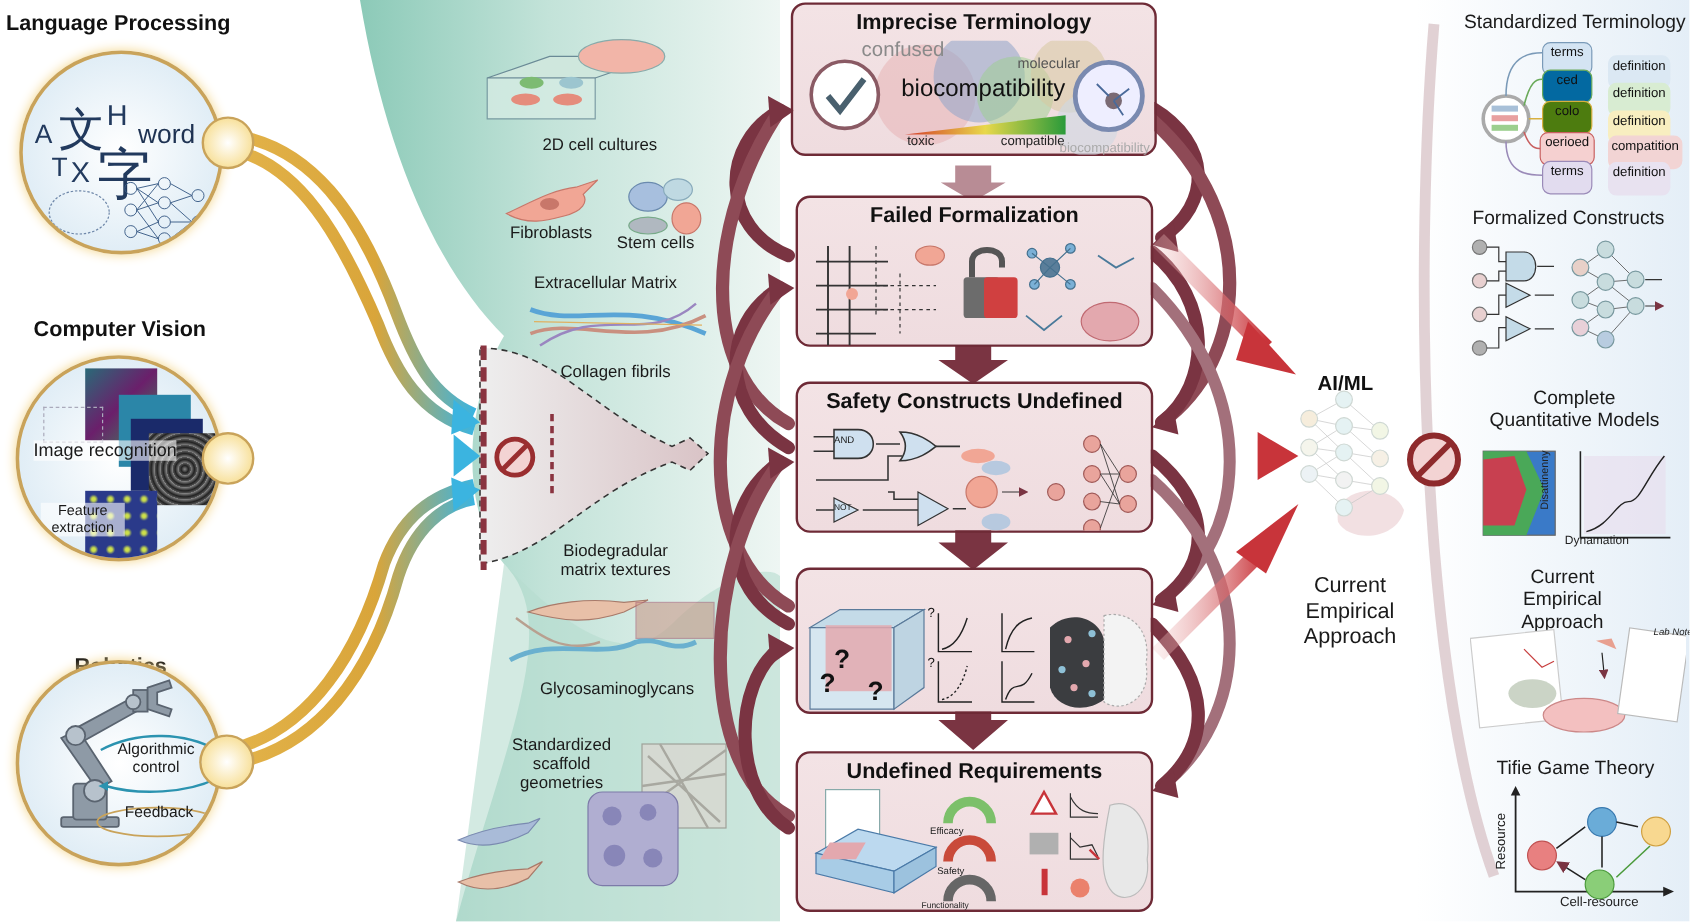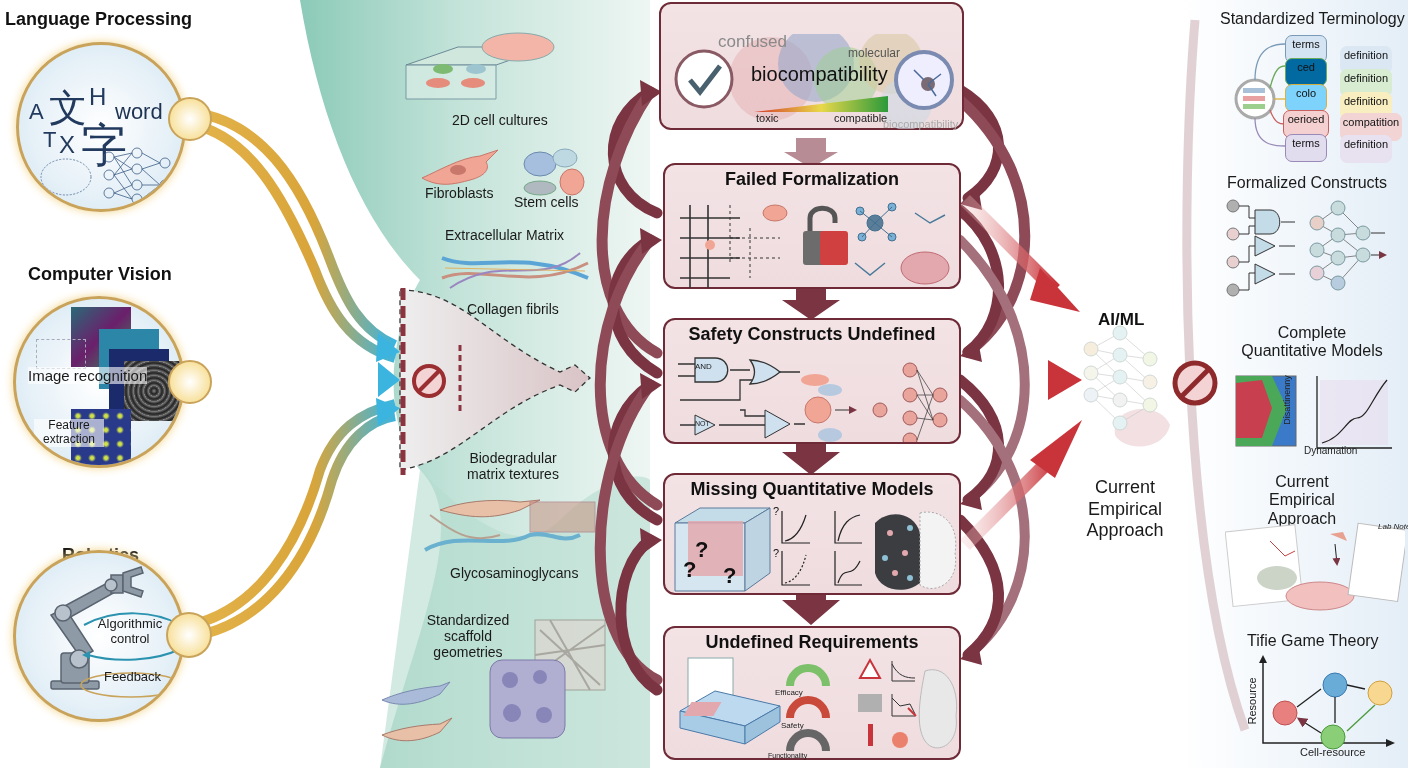--- a/index.html
+++ b/index.html
@@ -251,20 +251,21 @@
 
   <path d="M965,200 L1055,290" stroke="url(#redFade)" stroke-width="14"></path>
   <path d="M1040,268 L1080,312 L1030,300 Z" fill="#c8343a"></path>
   <path d="M965,380 L1055,380" stroke="url(#redFade)" stroke-width="16"></path>
   <path d="M1048,360 L1082,380 L1048,400 Z" fill="#c8343a"></path>
   <path d="M965,545 L1055,455" stroke="url(#redFade)" stroke-width="14"></path>
   <path d="M1030,460 L1082,420 L1055,478 Z" fill="#c8343a"></path>
 </svg>
 
 <div class="box" style="left:659px;top:2px;width:305px;height:128px">
+  <div class="box-title">Imprecise Terminology</div>
   <svg class="abs" style="left:5px;top:30px" width="295" height="95">
     <circle cx="105" cy="45" r="42" fill="#e7b7b9" opacity="0.6"></circle>
     <circle cx="150" cy="30" r="38" fill="#8fa4c9" opacity="0.55"></circle>
     <circle cx="180" cy="45" r="32" fill="#9ccf8e" opacity="0.5"></circle>
     <circle cx="225" cy="28" r="32" fill="#d7c9a0" opacity="0.55"></circle>
     <circle cx="240" cy="70" r="26" fill="#cfd8e3" opacity="0.6"></circle>
     <circle cx="38" cy="45" r="28" fill="#fff" stroke="#8a5a64" stroke-width="3"></circle>
     <path d="M24,46 L34,58 L54,32" stroke="#49606e" stroke-width="5" fill="none"></path>
     <circle cx="258" cy="46" r="28" fill="#eef" stroke="#7a8ab0" stroke-width="4"></circle>
     <circle cx="262" cy="50" r="7" fill="#7a6a74"></circle>
@@ -337,21 +338,20 @@
         <circle cx="270" cy="45" r="7"></circle>
         <circle cx="270" cy="70" r="7"></circle>
       </g>
     <path d="M247,20 L263,45 M247,45 L263,45 M247,45 L263,70 M247,68 L263,70 M247,90 L263,45 M247,20 L263,70" stroke="#333" stroke-width="0.7"></path>
   </svg>
   <div class="small" style="left:30px;top:42px;font-size:8px">AND</div>
   <div class="small" style="left:30px;top:100px;font-size:7px">NOT</div>
 </div>
 
 <div class="box" style="left:663px;top:473px;width:298px;height:122px">
-  <div class="box-title">Missing Quantitative Models</div>
   <svg class="abs" style="left:5px;top:28px" width="290" height="90">
     <path d="M5,20 L30,5 L100,5 L75,20 Z" fill="#c4dbe8" stroke="#5a7a9a"></path>
     <path d="M5,20 L75,20 L75,88 L5,88 Z" fill="#d6e6f0" stroke="#5a7a9a"></path>
     <path d="M75,20 L100,5 L100,70 L75,88 Z" fill="#bed4e2" stroke="#5a7a9a"></path>
     <rect x="18" y="18" width="55" height="55" fill="#e3a8ae" opacity="0.85"></rect>
     <g stroke="#222" stroke-width="1.2" fill="none">
       <path d="M112,8 L112,40 L140,40"></path>
         <path d="M112,48 L112,82 L140,82"></path>
       <path d="M165,8 L165,40 L192,40"></path>
         <path d="M165,48 L165,82 L192,82"></path>
@@ -448,21 +448,21 @@
     <path d="M120,30 L128,30 M128,18 L128,42 M128,18 L140,18 M128,42 L140,42" stroke="#6aaa5a"></path>
     <path d="M120,63 L128,63 L128,68 L140,68" stroke="#d8b040"></path>
     <path d="M120,88 L140,88" stroke="#c86060"></path>
     <path d="M120,110 L140,110" stroke="#9a8ab8"></path>
   </g>
 </svg>
 <div class="pill" style="left:1285px;top:35px;width:42px;background:#d4e4f3;border-color:#7a9ab8">terms</div>
 <div class="pill" style="left:1285px;top:58px;width:42px;background:#0369a1;border-color:#6aaa5a">ced</div>
 <div class="pill" style="left:1340px;top:46px;width:52px;background:#dbe8f3;border-color:#dbe8f3">definition</div>
 <div class="pill" style="left:1340px;top:69px;width:52px;background:#d8ecd2;border-color:#d8ecd2">definition</div>
-<div class="pill" style="left:1285px;top:84px;width:42px;background:#7dd3fc;border-color:#d8b040">colo</div>
+<div class="pill" style="left:1285px;top:84px;width:42px;background:#4d7c0f;border-color:#d8b040">colo</div>
 <div class="pill" style="left:1340px;top:92px;width:52px;background:#f8eec0;border-color:#f8eec0">definition</div>
 <div class="pill" style="left:1283px;top:110px;width:46px;background:#f5d0d0;border-color:#c86060">oerioed</div>
 <div class="pill" style="left:1340px;top:113px;width:62px;background:#f2d4d4;border-color:#f2d4d4">compatition</div>
 <div class="pill" style="left:1285px;top:134px;width:42px;background:#e2dcef;border-color:#9a8ab8">terms</div>
 <div class="pill" style="left:1340px;top:135px;width:52px;background:#e8e2f0;border-color:#e8e2f0">definition</div>
 
 <div class="right-title" style="left:1227px;top:174px">Formalized Constructs</div>
 <svg class="abs" style="left:1225px;top:198px" width="183" height="110">
   <g fill="#b0b0b0" stroke="#777">
       <circle cx="8" cy="8" r="6"></circle>

